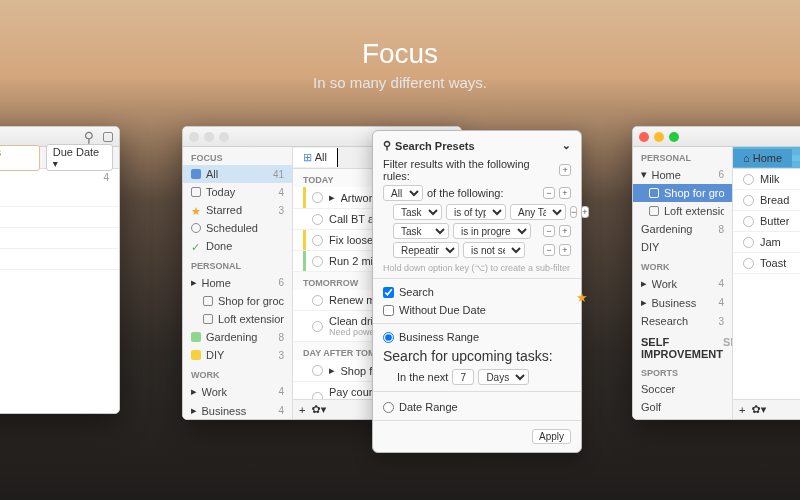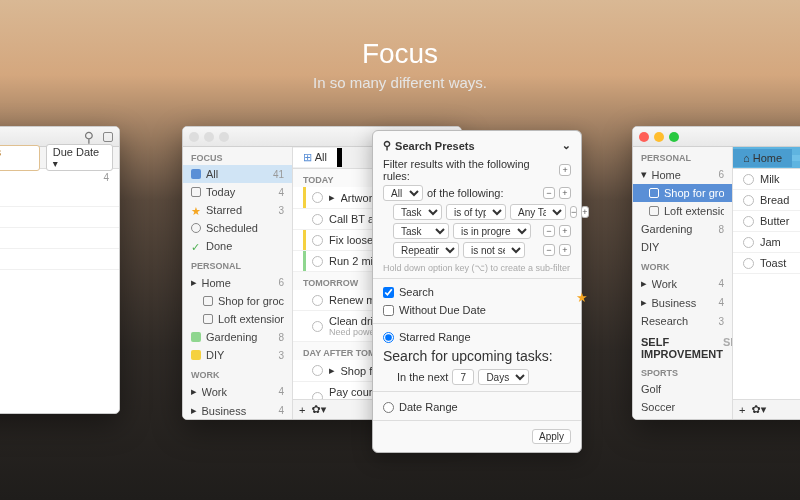--- a/index.html
+++ b/index.html
@@ -25,21 +25,21 @@
 .item.dark .lbl,.item.dark .cnt{color:#fff}
 .ico{width:10px;height:10px;flex-shrink:0}
 .ico.dot-blue{background:#5a8fd6;border-radius:2px}
 .ico.dot-cal{border:1px solid #888;border-radius:2px}
 .ico.dot-star{color:#f5a623}
 .ico.dot-clock{border:1px solid #888;border-radius:50%}
 .ico.dot-check{color:#4caf50}
 .body{display:flex;height:calc(100% - 20px)}
 .main{flex:1;overflow:hidden;background:#fff}
 .tabbar{height:22px;background:#f0f0f0;border-bottom:1px solid #ddd;display:flex;align-items:center}
-.tab{padding:3px 10px;font-size:11px;color:#555;border-right:5px solid #000000}
+.tab{padding:3px 10px;font-size:11px;color:#555;border-right:1px solid #000000}
 .tab.active{background:#fff}
 .grp-hd{font-size:9px;color:#888;font-weight:600;padding:6px 10px 2px;text-transform:uppercase;background:#fafafa}
 .task{display:flex;align-items:center;padding:4px 10px;gap:6px;border-bottom:1px solid #f0f0f0}
 .task .chk{width:11px;height:11px;border:1px solid #bbb;border-radius:50%;flex-shrink:0}
 .task .bar{width:3px;align-self:stretch;margin:-4px 0;flex-shrink:0}
 .task .txt{flex:1;font-size:11px;color:#333;white-space:nowrap;overflow:hidden}
 .task .sub{font-size:9px;color:#aaa}
 .bottombar{height:20px;background:#f4f4f4;border-top:1px solid #ddd;display:flex;align-items:center;padding:0 6px;gap:6px;font-size:12px;color:#888}
 
 .pop{position:absolute;background:#f9f9f9;border:1px solid #bbb;border-radius:6px;box-shadow:0 6px 20px rgba(0,0,0,.3);padding:8px 10px;width:210px}
@@ -272,21 +272,21 @@
       <input type="checkbox" checked="" style="">
       <span>Search</span>
     </label>
   <label class="cb">
       <input type="checkbox" style="">
       <span>Without Due Date</span>
     </label>
   <div style="border-top:1px solid #ddd;margin:4px -10px"></div>
   <label class="cb">
       <input type="radio" checked="" style="">
-      <span>Starred Range</span>
+      <span>Business Range</span>
     </label>
   <div style="font-size:14px;padding:2px 0">Search for upcoming tasks:</div>
   <div class="row" style="padding-left:14px">
     <span>In the next</span>
     <input type="text" style="width: 22px; text-align: center;" value="7">
     <select><option>Days</option></select>
   </div>
   <div style="border-top:1px solid #ddd;margin:6px -10px"></div>
   <label class="cb">
       <input type="radio" style="">
@@ -343,24 +343,24 @@
       <div class="item">
           <span class="lbl">Research</span>
           <span class="cnt">3</span>
         </div>
       <div class="section-hd" style="display:flex">
           <span style="flex:1">SELF IMPROVEMENT</span>
           <span style="text-transform:none;color:#aaa">Show</span>
         </div>
       <div class="section-hd">SPORTS</div>
       <div class="item">
+          <span class="lbl">Soccer</span>
+        </div>
+      <div class="item">
           <span class="lbl">Golf</span>
-        </div>
-      <div class="item">
-          <span class="lbl">Soccer</span>
         </div>
       <div class="item"></div>
 
     </div>
     <div class="main" style="display:flex;flex-direction:column">
       <div class="tabbar" style="background:#5fb4e0">
         <div class="tab" style="background:#4a9dd0;color:#fff;border:none"><span>⌂</span> <span>Home</span></div>
         <div class="tab" style="background:#6fc0e8;color:#fff;border:none"></div>
       </div>
       <div style="flex:1">

